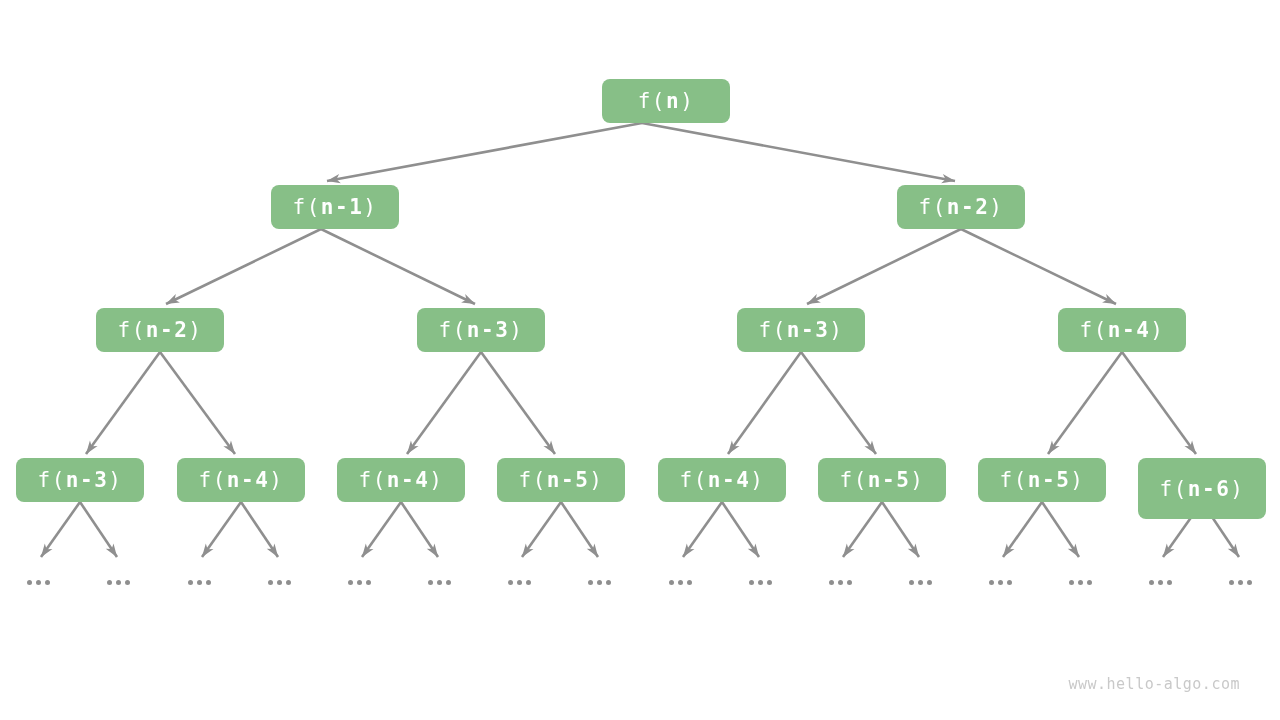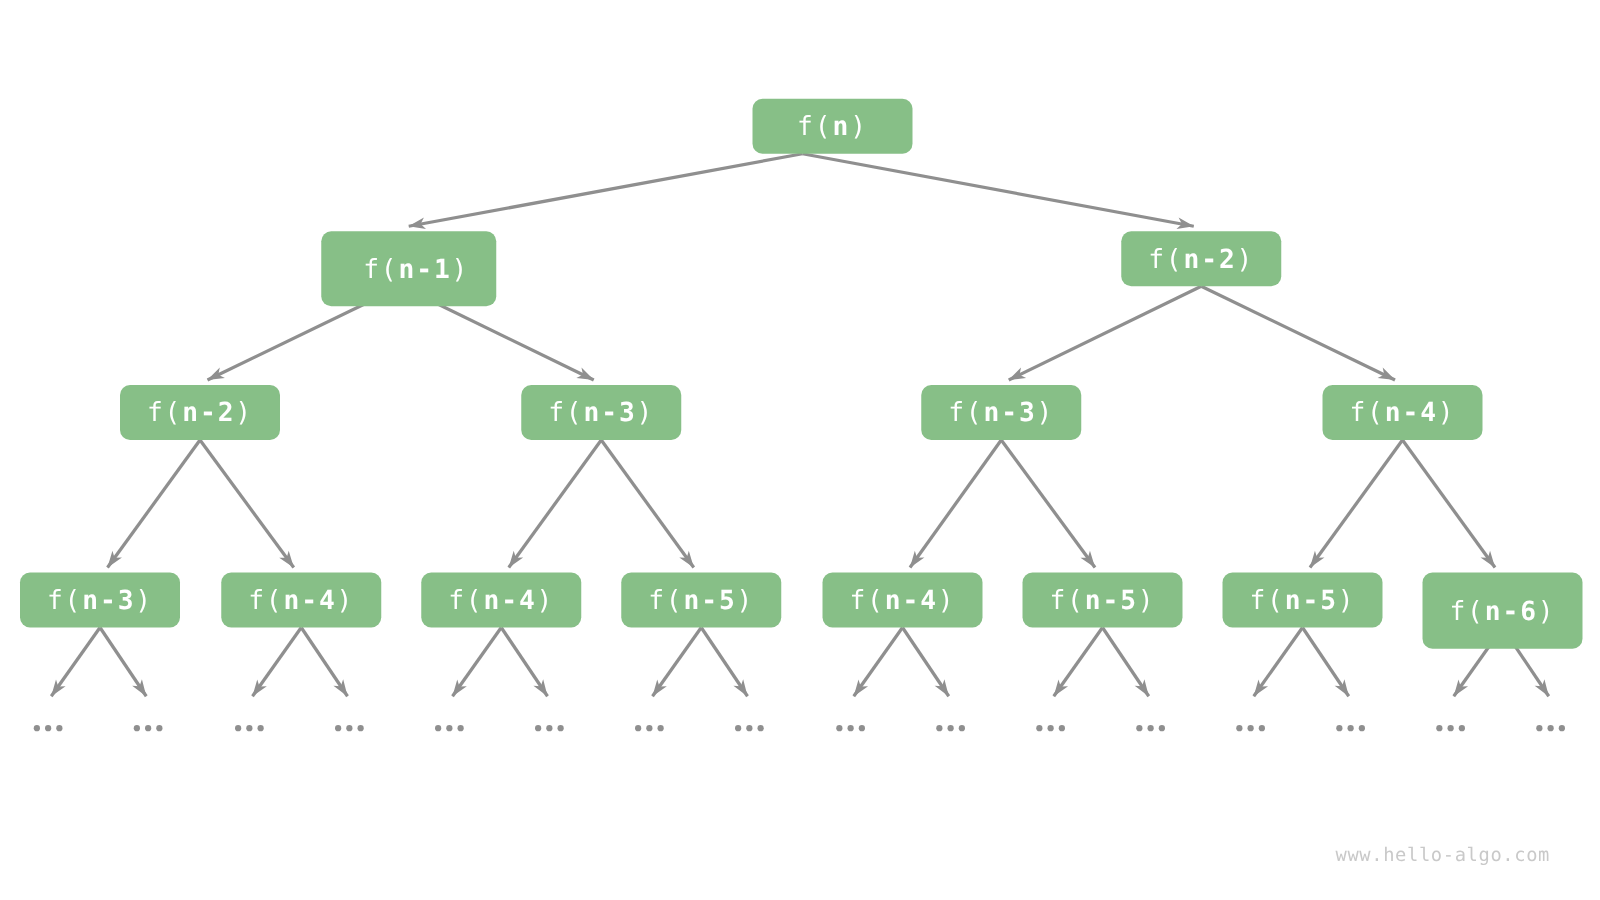--- a/index.html
+++ b/index.html
@@ -84,21 +84,21 @@
         <line class="edge" x1="1042" y1="502" x2="1079" y2="557" marker-end="url(#arrowhead)"></line>
         <line class="edge" x1="1202" y1="502" x2="1163" y2="557" marker-end="url(#arrowhead)"></line>
         <line class="edge" x1="1202" y1="502" x2="1239" y2="557" marker-end="url(#arrowhead)"></line>
       </g>
   </svg>
 
   <div id="tree">
       <div class="node" style="left: 578px; top: 79px; width: 128px; height: 44px; border-radius: 8px; margin-left: 24px;">
         <span><span>f(</span><span class="b">n</span><span>)</span></span>
       </div>
-      <div class="node" style="left: 257px; top: 185px; width: 128px; height: 60px; border-radius: 8px; padding-left: 12px;">
+      <div class="node" style="left: 271px; top: 185px; width: 128px; height: 44px; border-radius: 8px;">
         <span><span>f(</span><span class="b">n-1</span><span>)</span></span>
       </div>
       <div class="node" style="left: 897px; top: 185px; width: 128px; height: 44px; border-radius: 8px;">
         <span><span>f(</span><span class="b">n-2</span><span>)</span></span>
       </div>
       <div class="node" style="left: 96px; top: 308px; width: 128px; height: 44px; border-radius: 8px;">
         <span><span>f(</span><span class="b">n-2</span><span>)</span></span>
       </div>
       <div class="node" style="left: 417px; top: 308px; width: 128px; height: 44px; border-radius: 8px;">
         <span><span>f(</span><span class="b">n-3</span><span>)</span></span>

